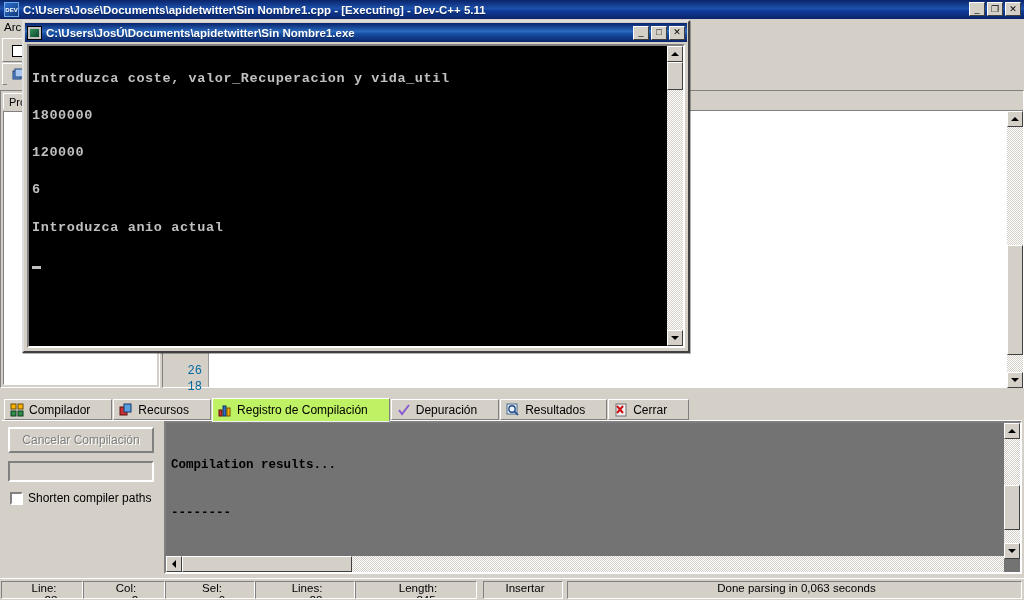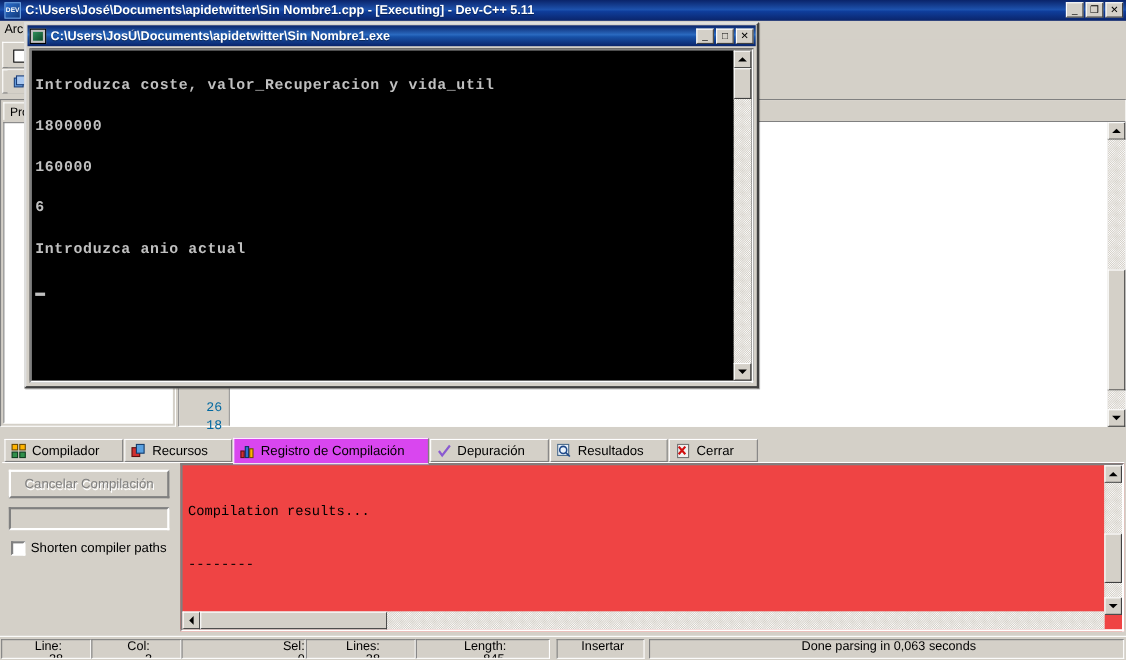--- a/index.html
+++ b/index.html
@@ -194,21 +194,21 @@
   .bp-tab {
     height: 21px; padding: 0 21px 0 5px;
     background: #d4d0c8;
     border: 1px solid; border-color: #fff #808080 #808080 #fff;
     display: flex; align-items: center; gap: 5px;
     font-size: 12px; color: #000; margin-right: 1px;
     font-family: "Liberation Sans", sans-serif;
   }
   .bp-tab.active {
     height: 24px;
-    background: #d946ef;
+    background: #bef264;
     border-color: #fff #808080 #efefef #fff;
     margin-bottom: -2px;
     z-index: 2;
   }
   .bp-body {
     position: absolute; left: 2px; top: 24px; right: 2px; bottom: 2px;
     border-top: 1px solid #fff;
   }
   .bp-left {
     position: absolute; left: 0; top: 4px; width: 158px; bottom: 0;
@@ -233,22 +233,22 @@
     font-size: 12px; color: #000;
     font-family: "Liberation Sans", sans-serif;
   }
   .chkbox {
     width: 13px; height: 13px; background: #fff;
     border: 2px solid; border-color: #808080 #fff #fff #808080;
     flex: none;
   }
   .bp-log {
     position: absolute; left: 162px; top: 0px; right: 0px; bottom: 0px;
-    background: #ef4444;
-    border: 2px solid; border-color: #808080 #fff #fff #808080;
+    background: #737373;
+    border: 2px solid; border-color: #808080 #fff #fff #808080; font-weight: bold;
   }
   .log-text {
     position: absolute; left: 2px; top: 2px; right: 18px; bottom: 18px;
     overflow: hidden;
     font-family: "Liberation Mono", monospace; font-size: 12.5px;
     line-height: 16px; white-space: pre; color: #000;
     padding-left: 3px;
   }
   .log-vs {
     position: absolute; right: 0; top: 0; width: 16px; bottom: 16px;
@@ -505,21 +505,21 @@
 
   <div class="statusbar">
     <div class="st-cell" style="width:82px;">
       <span>Line:</span>
       <span style="margin-left:14px;">28</span>
     </div>
     <div class="st-cell" style="width:82px;">
       <span>Col:</span>
       <span style="margin-left:18px;">2</span>
     </div>
-    <div class="st-cell" style="width:113px;align-items:flex-end;">
+    <div class="st-cell" style="width:90px;">
       <span>Sel:</span>
       <span style="margin-left:20px;">0</span>
     </div>
     <div class="st-cell" style="width:100px;">
       <span>Lines:</span>
       <span style="margin-left:18px;">28</span>
     </div>
     <div class="st-cell" style="width:122px;">
       <span>Length:</span>
       <span style="margin-left:16px;">845</span>
@@ -538,21 +538,21 @@
         <div class="winbtn">_</div>
         <div class="winbtn">□</div>
         <div class="winbtn">✕</div>
       </div>
     </div>
 
     <div class="console-body">
       <div class="console-text">
         <div class="console-line">Introduzca coste, valor_Recuperacion y vida_util</div>
         <div class="console-line">1800000</div>
-        <div class="console-line">160000</div>
+        <div class="console-line">120000</div>
         <div class="console-line">6</div>
         <div class="console-line">Introduzca anio actual</div>
         <div class="console-line"><span class="caret"></span></div>
       </div>
 
       <div class="console-vs">
         <div class="sb-btn">
             <span class="arrow-up"></span>
           </div>
         <div class="sb-thumb" style="height:28px;"></div>

